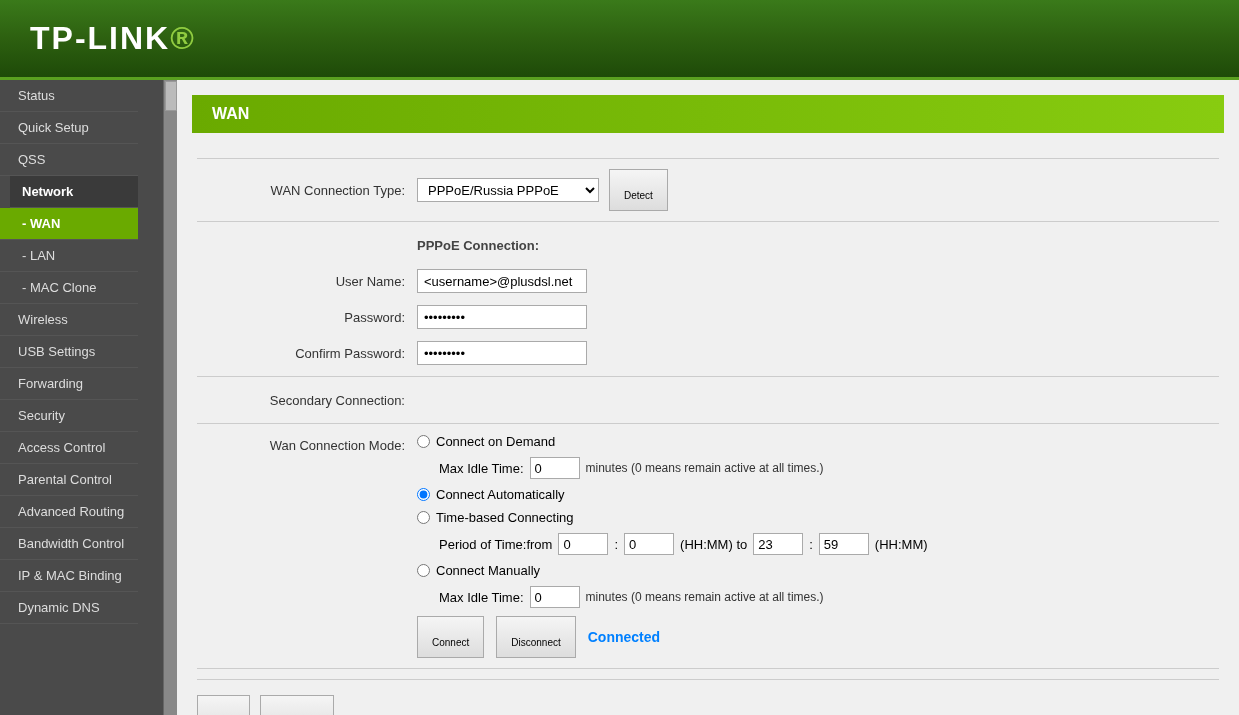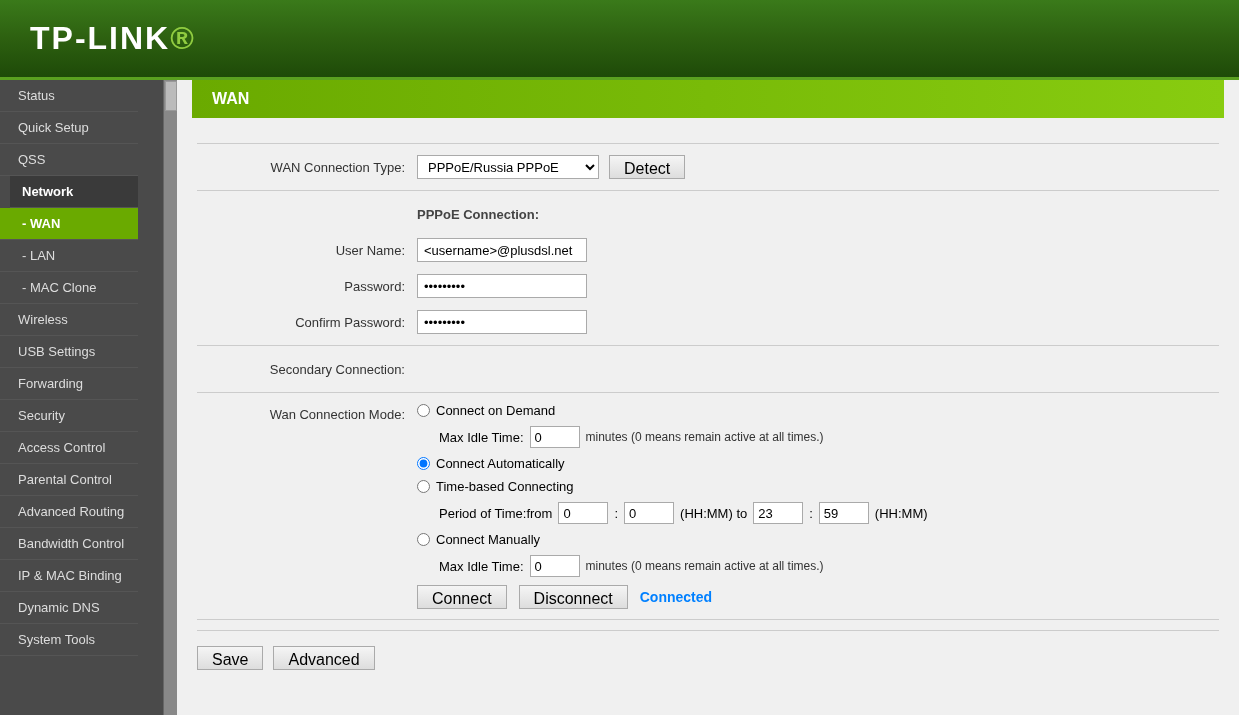--- a/index.html
+++ b/index.html
@@ -69,21 +69,21 @@
       overflow-y: auto;
       padding: 0;
     }
 
     .wan-title-bar {
       background: linear-gradient(to right, #6aaa00, #88cc10);
       color: white;
       font-size: 16px;
       font-weight: bold;
       padding: 10px 20px;
-      margin: 0 15px 5px 15px;
+      margin: 15px 15px 5px 15px;
     }
 
     .content-inner {
       padding: 10px 20px 20px 20px;
     }
 
     .divider {
       border: none;
       border-top: 1px solid #ccc;
       margin: 10px 0;
@@ -128,22 +128,22 @@
       padding: 3px 6px;
       font-size: 13px;
       background: white;
       height: 24px;
       width: 182px;
     }
 
     .btn {
       border: 1px solid #aaa;
       background: linear-gradient(to bottom, #f5f5f5, #ddd);
-      padding: 4px 14px;
-      font-size: 16px;
+      padding: 20px 14px;
+      font-size: 10px;
       cursor: pointer;
       height: 24px;
     }
 
     .radio-group {
       display: flex;
       align-items: center;
       gap: 16px;
     }
 
@@ -252,21 +252,20 @@
       <div class="sidebar-item">Wireless</div>
       <div class="sidebar-item">USB Settings</div>
       <div class="sidebar-item">Forwarding</div>
       <div class="sidebar-item">Security</div>
       <div class="sidebar-item">Access Control</div>
       <div class="sidebar-item">Parental Control</div>
       <div class="sidebar-item">Advanced Routing</div>
       <div class="sidebar-item">Bandwidth Control</div>
       <div class="sidebar-item">IP &amp; MAC Binding</div>
       <div class="sidebar-item">Dynamic DNS</div>
-      <div class="sidebar-item">System Tools</div>
 
     </div>
     <div class="scrollbar-track">
       <div class="scrollbar-thumb"></div>
     </div>
   </div>
 
   <div class="content">
 
     <div class="wan-title-bar">WAN</div>

